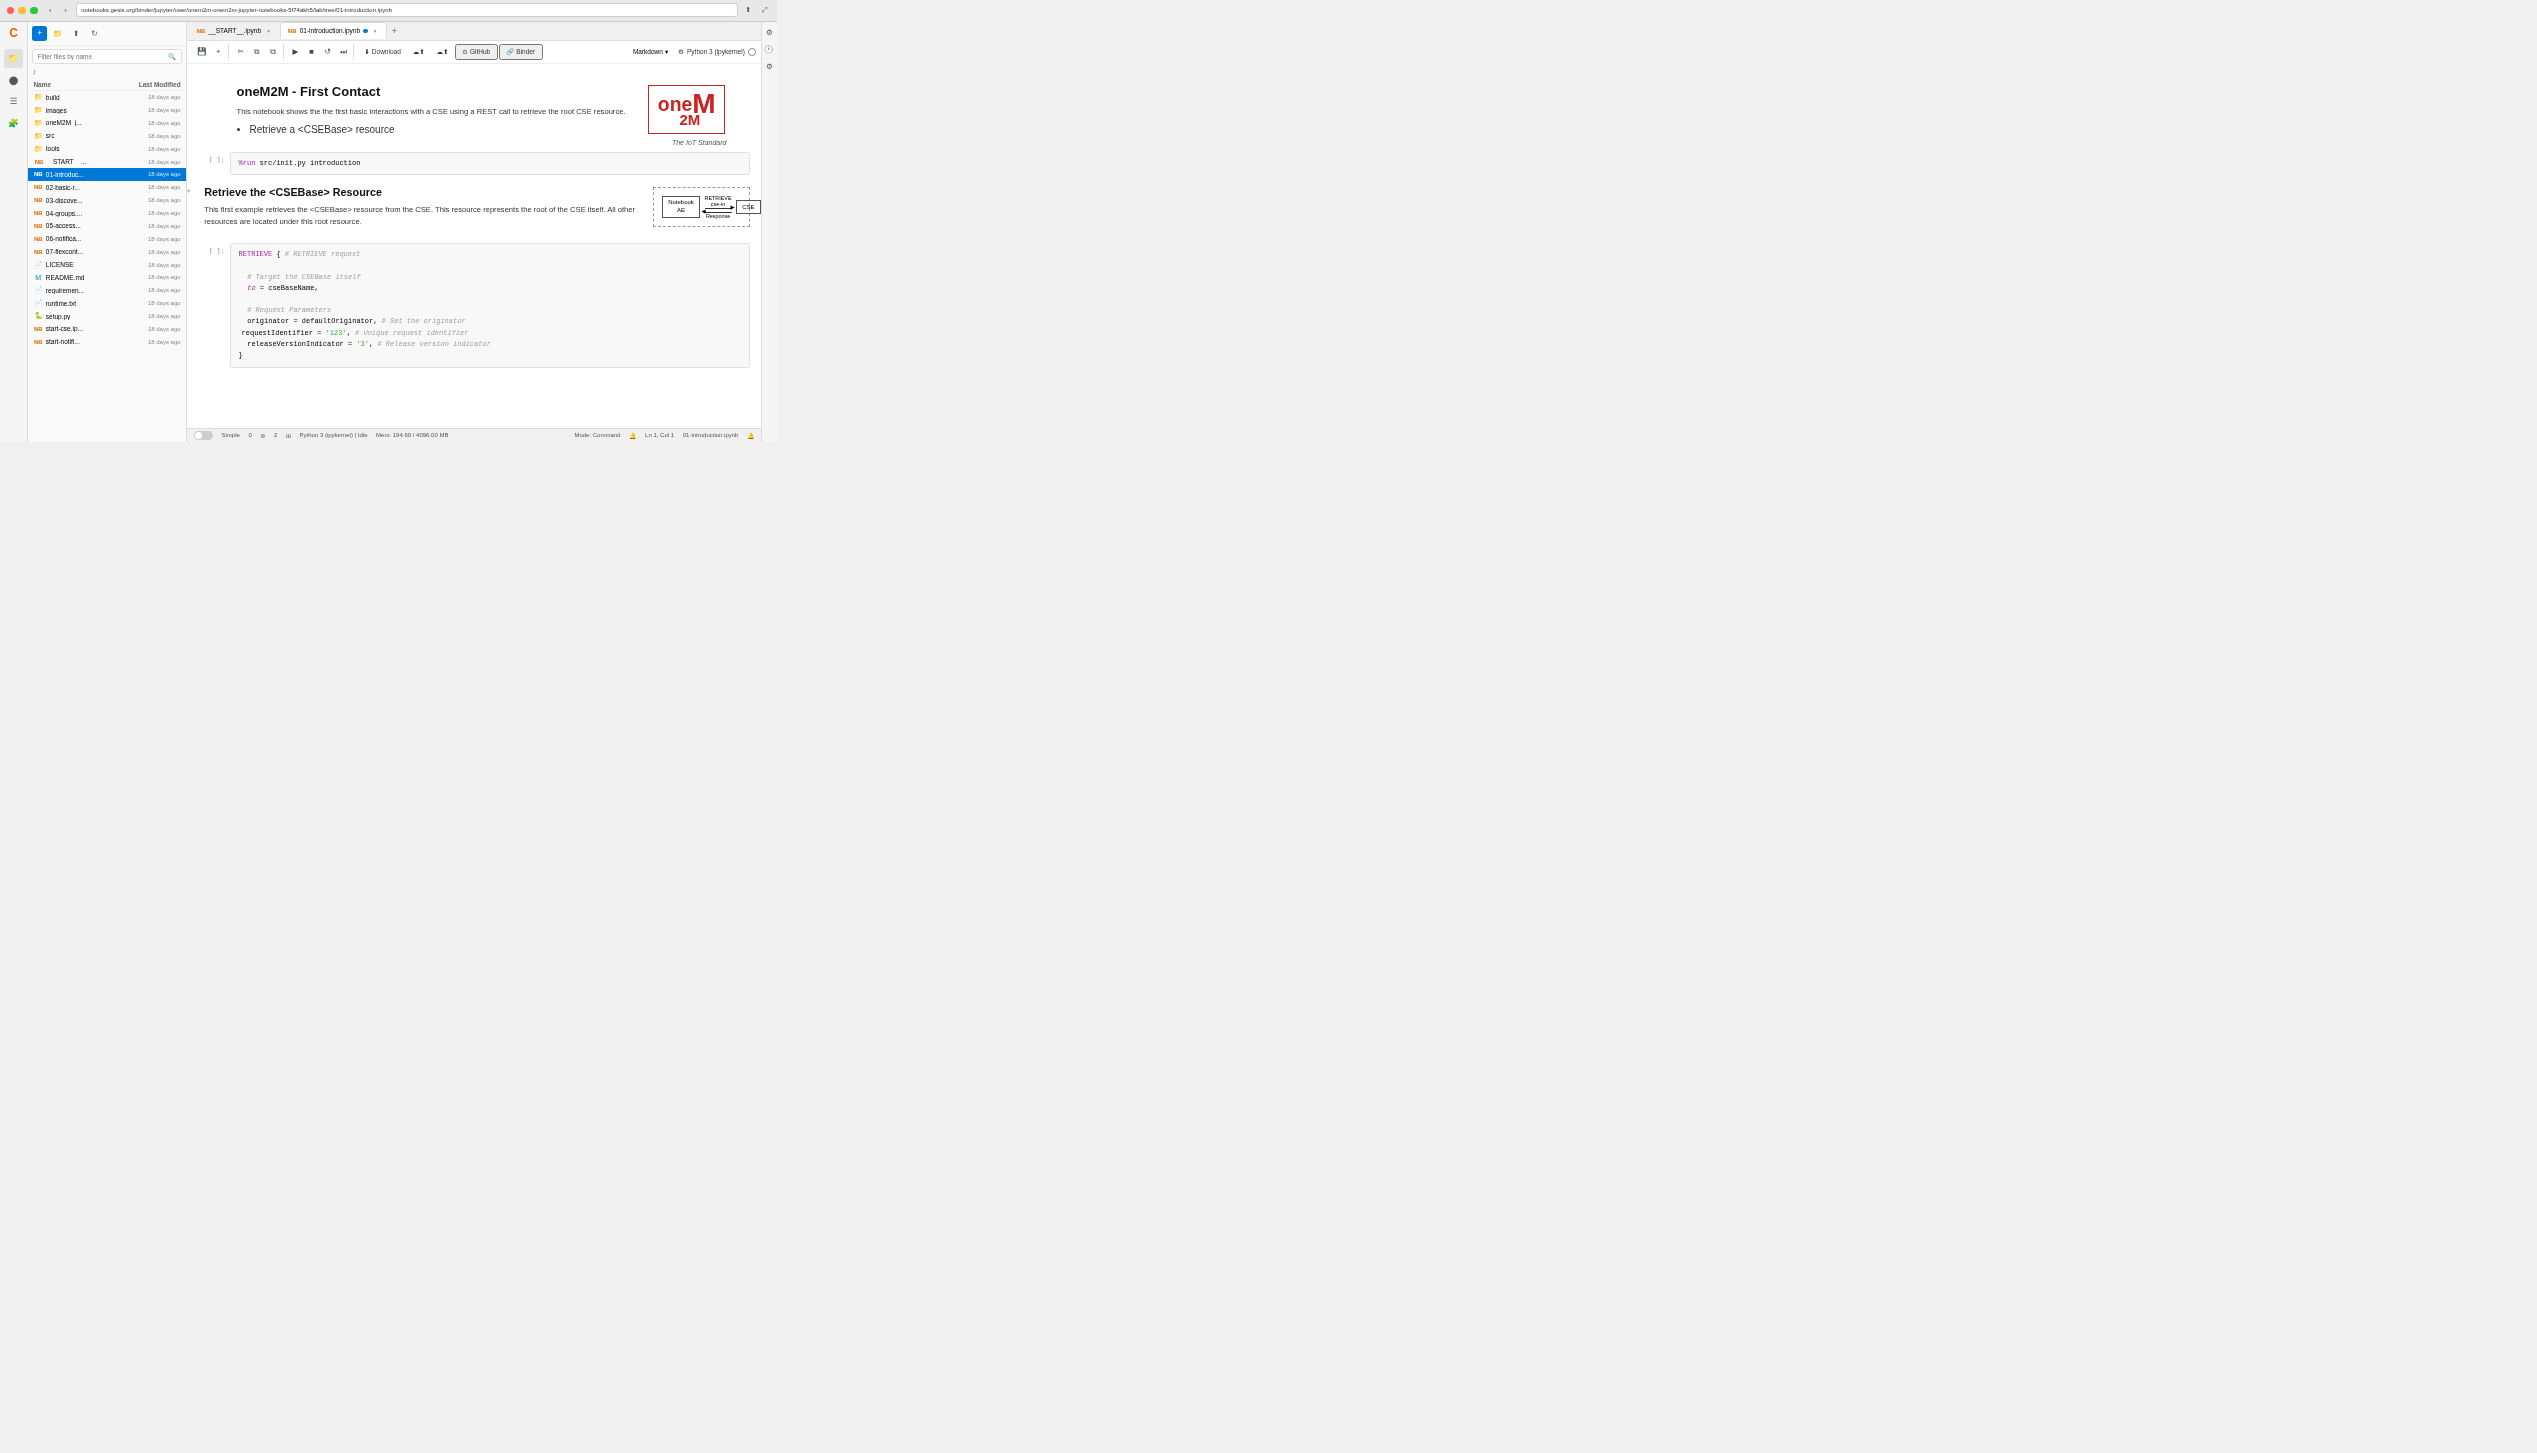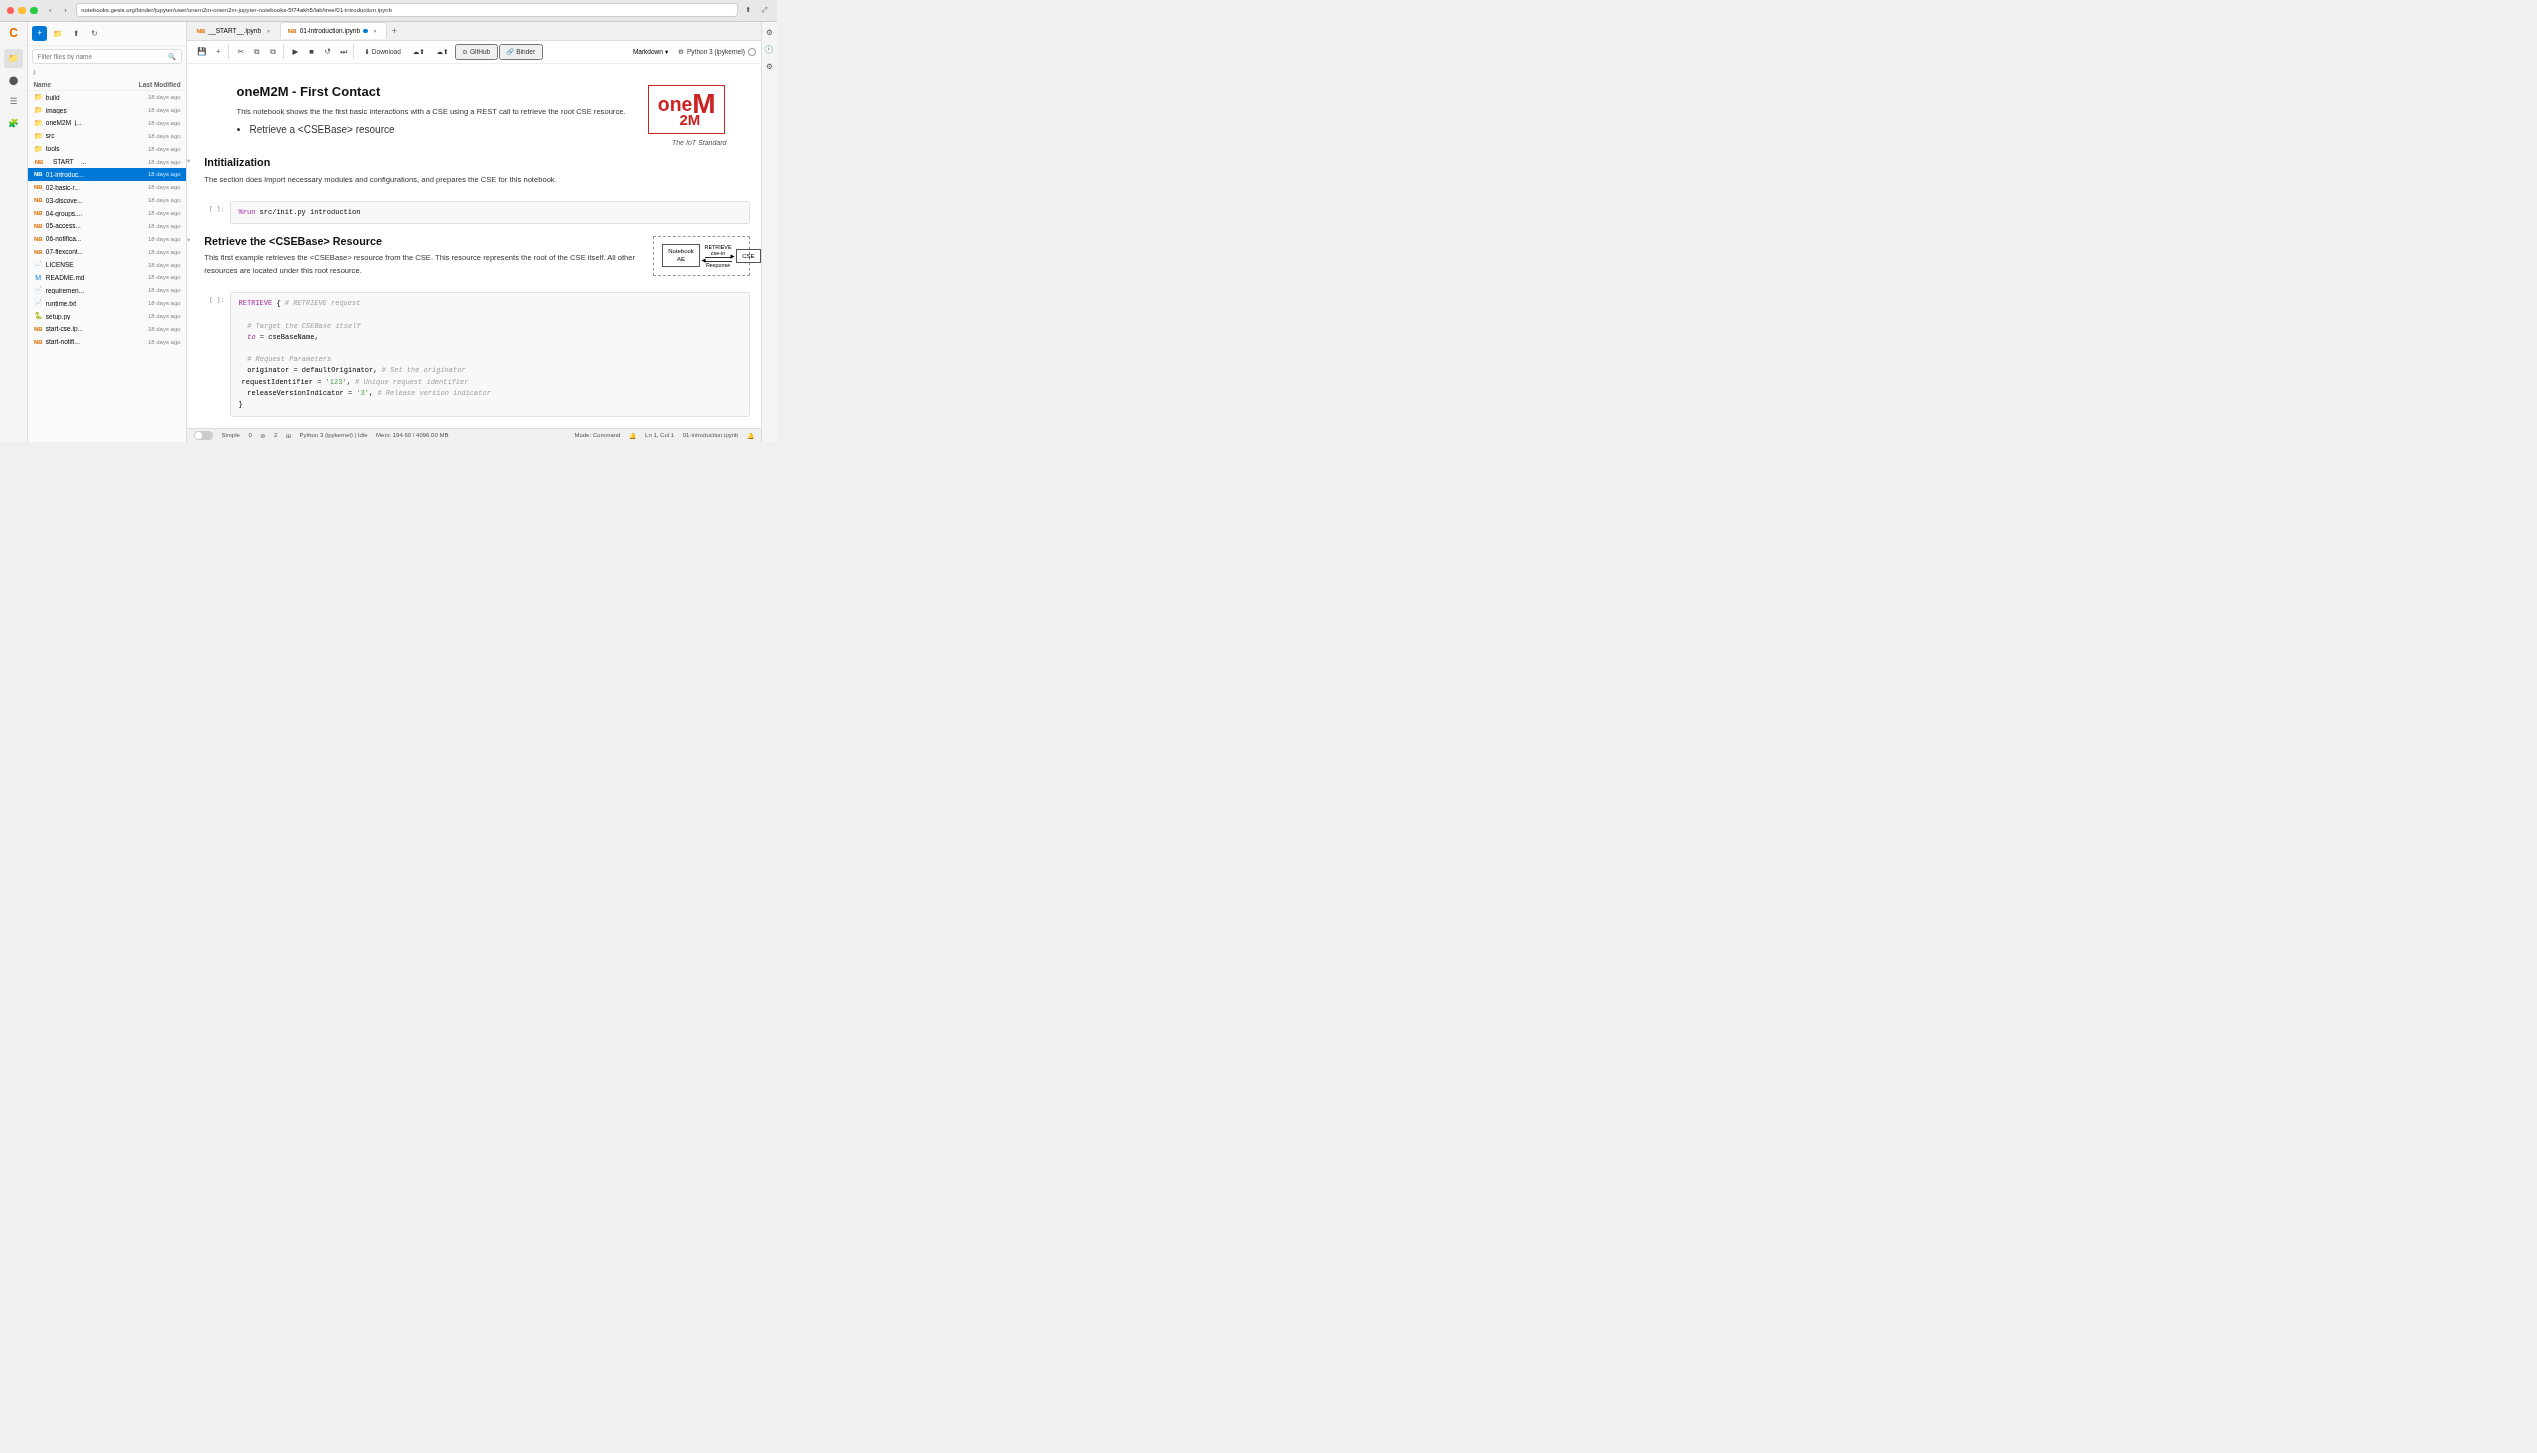--- a/index.html
+++ b/index.html
@@ -367,29 +367,20 @@
               <span style="color:#cc2222;font-size:28px;font-weight:900;line-height:0.9;">M</span>
             </div>
             <div style="display:flex; align-items:flex-start; gap:0; margin-top:-4.3px; margin-left:21.6px;">
               <span style="color:#cc2222;font-size:15px;font-weight:900;">2M</span>
             </div>
           </div>
           <div style="color:#555;font-size:7px;text-align:center;font-style:italic;margin-top:3.2px;">The IoT Standard</div>
         </div>
       </div>
 
-      <div class="cell-container">
-        <div class="collapse-arrow">▾</div>
-        <div class="cell-body">
-          <div class="md-cell">
-            <h2>Intitialization</h2>
-            <p>The section does import necessary modules and configurations, and prepares the CSE for this notebook.</p>
-          </div>
-        </div>
-      </div>
 
       <div class="cell-container">
         <div class="cell-gutter">[ ]:</div>
         <div class="cell-body">
           <div class="code-cell">
             <span style="color:#a626a4;">%run</span><span> src/init.py introduction</span>
           </div>
         </div>
       </div>
 

